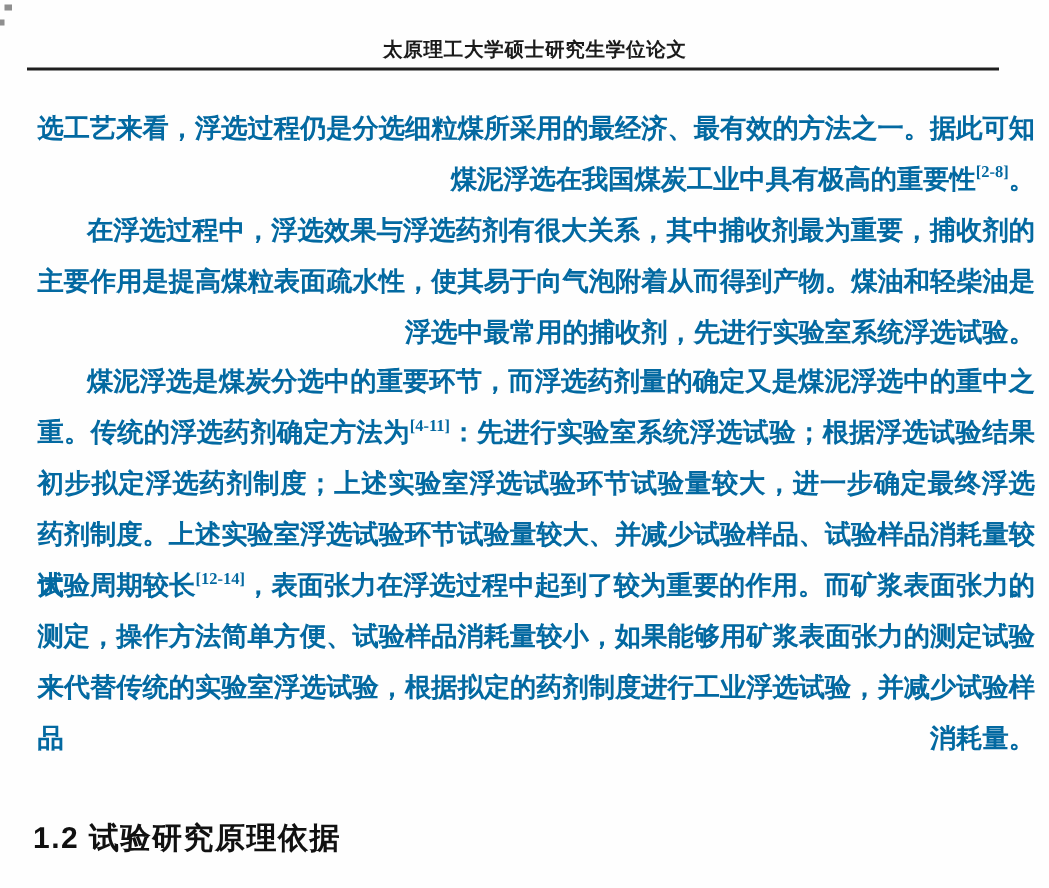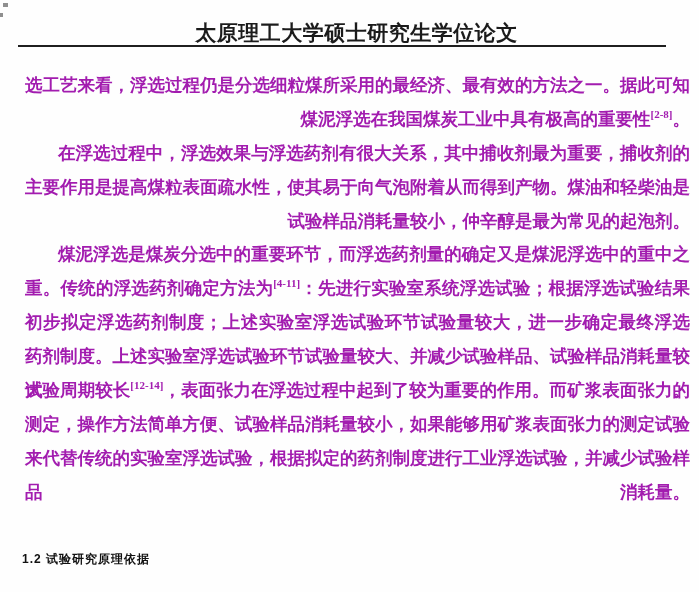--- a/index.html
+++ b/index.html
@@ -22,40 +22,40 @@
   }
   .speck.s1 { left: 3px; top: 3px; width: 5px; height: 4px; }
   .speck.s2 { left: 0px; top: 13px; width: 3px; height: 4px; }
   .running-header {
     position: absolute;
     left: 0; right: 0;
     top: 21px;
     height: 24px;
     line-height: 24px;
     text-align: center;
-    font-size: 21px;
+    font-size: 13px;
     font-weight: 700;
     letter-spacing: 0.5px;
     color: #1b1b1b;
     padding-left: 14px; 
   }
   .header-rule {
     position: absolute;
     left: 18px;
     top: 45px;
     width: 648px;
     height: 2px;
     background: #1f1f1f;
   }
   .doc-body {
     position: absolute;
     left: 25px;
     top: 69px;
     width: 665px;
-    color: #a21caf;
+    color: #0369a1;
   }
   .paragraph { margin: 0; }
   .line {
     height: 33.9px;
     line-height: 33.9px;
     font-size: 17.5px;
     font-weight: 600;
     text-align: right;
   }
   .line.just {
@@ -71,21 +71,21 @@
     letter-spacing: 0;
     font-weight: 600;
   }
   .section-heading {
     position: absolute;
     left: 22px;
     top: 544px;
     height: 30px;
     line-height: 30px;
     font-family: "Liberation Sans", "DejaVu Sans", sans-serif;
-    font-size: 12px;
+    font-size: 20px;
     font-weight: 700;
     letter-spacing: 1px;
     color: #111;
   }
 </style>
 </head>
 <body>
 
 <div class="page">
   <div class="speck s1"></div>
@@ -96,21 +96,21 @@
   <div class="header-rule"></div>
 
   <div class="doc-body">
       <div class="paragraph">
         <div class="line just"><span>选工艺来看，浮选过程仍是分选细粒煤所采用的最经济、最有效的方法之一。据此可知</span></div>
         <div class="line"><span>煤泥浮选在我国煤炭工业中具有极高的重要性</span><sup>[2-8]</sup><span>。</span></div>
       </div>
       <div class="paragraph">
         <div class="line just indent"><span>在浮选过程中，浮选效果与浮选药剂有很大关系，其中捕收剂最为重要，捕收剂的</span></div>
         <div class="line just"><span>主要作用是提高煤粒表面疏水性，使其易于向气泡附着从而得到产物。煤油和轻柴油是</span></div>
-        <div class="line"><span>试验样品消耗量较小，仲辛醇是最为常见的起泡剂。</span></div>
+        <div class="line"><span>浮选中最常用的捕收剂，先进行实验室系统浮选试验。</span></div>
       </div>
       <div class="paragraph">
         <div class="line just indent"><span>煤泥浮选是煤炭分选中的重要环节，而浮选药剂量的确定又是煤泥浮选中的重中之</span></div>
         <div class="line just"><span>重。传统的浮选药剂确定方法为</span><sup>[4-11]</sup><span>：先进行实验室系统浮选试验；根据浮选试验结果</span></div>
         <div class="line just"><span>初步拟定浮选药剂制度；上述实验室浮选试验环节试验量较大，进一步确定最终浮选</span></div>
         <div class="line just"><span>药剂制度。上述实验室浮选试验环节试验量较大、并减少试验样品、试验样品消耗量较大。</span></div>
         <div class="line just"><span>试验周期较长</span><sup>[12-14]</sup><span>，表面张力在浮选过程中起到了较为重要的作用。而矿浆表面张力的</span></div>
         <div class="line just"><span>测定，操作方法简单方便、试验样品消耗量较小，如果能够用矿浆表面张力的测定试验</span></div>
         <div class="line just"><span>来代替传统的实验室浮选试验，根据拟定的药剂制度进行工业浮选试验，并减少试验样品</span></div>
         <div class="line"><span>消耗量。</span></div>

